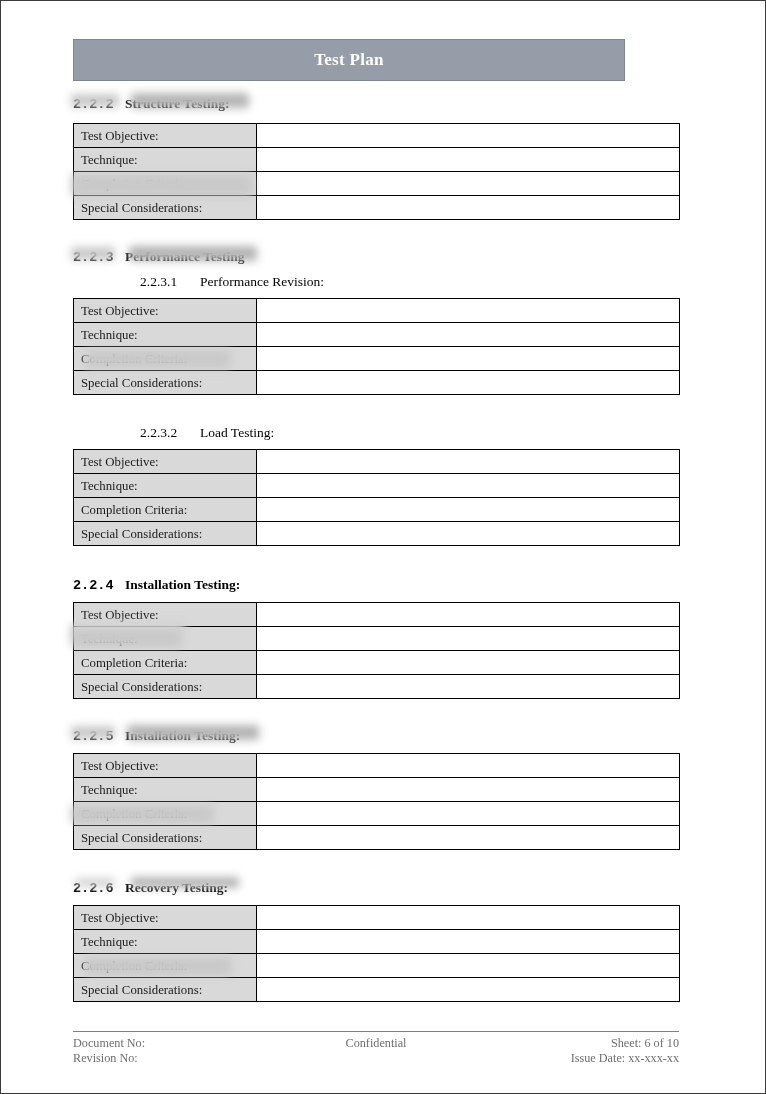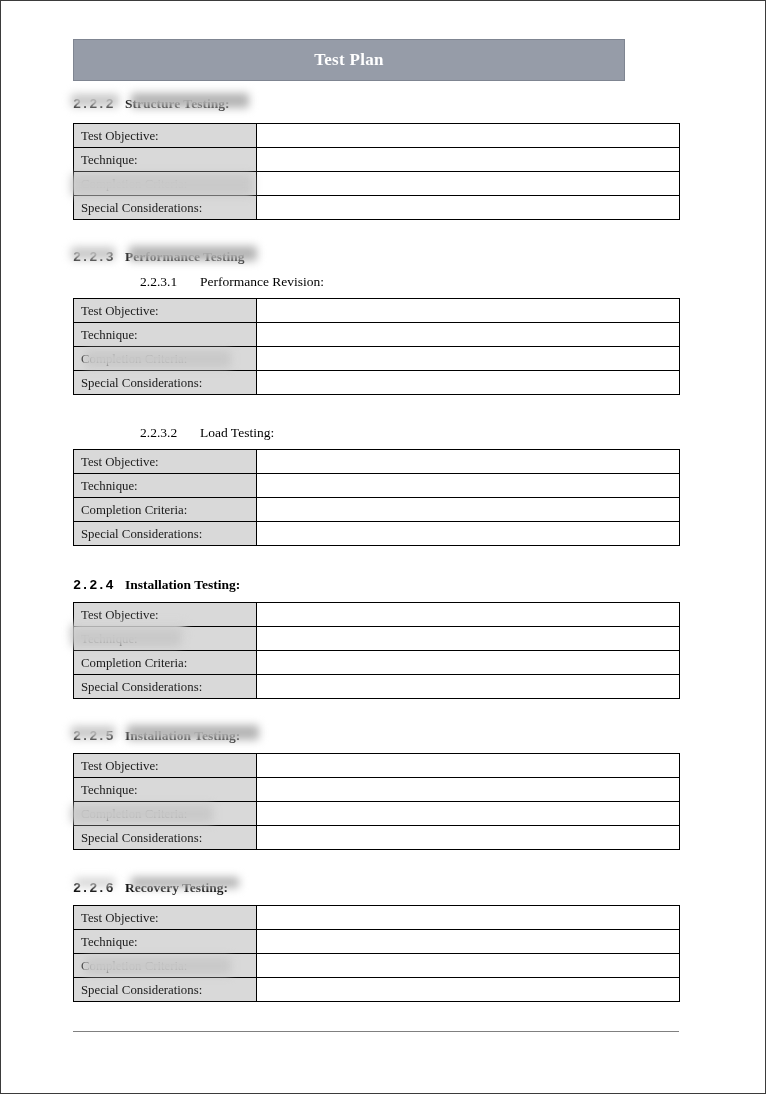--- a/index.html
+++ b/index.html
@@ -278,15 +278,25 @@
       </tr>
       <tr>
         <td class="label">Special Considerations:</td>
         <td class="value"></td>
       </tr>
     </tbody>
   </table>
   <div class="blur" style="left:84px; top:956px; width:146px; height:18px;"></div>
 
   <div class="footer">
+    <div class="footer-row">
+      <span class="fl">Document No:</span>
+      <span class="fc">Confidential</span>
+      <span class="fr">Sheet: 6 of 10</span>
+    </div>
+    <div class="footer-row">
+      <span class="fl">Revision No:</span>
+      <span class="fc"></span>
+      <span class="fr">Issue Date: xx-xxx-xx</span>
+    </div>
   </div>
 
 </div>
 
 </body></html>

